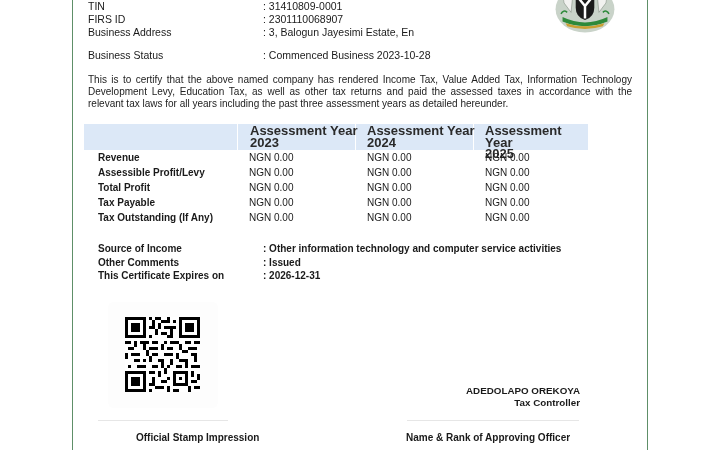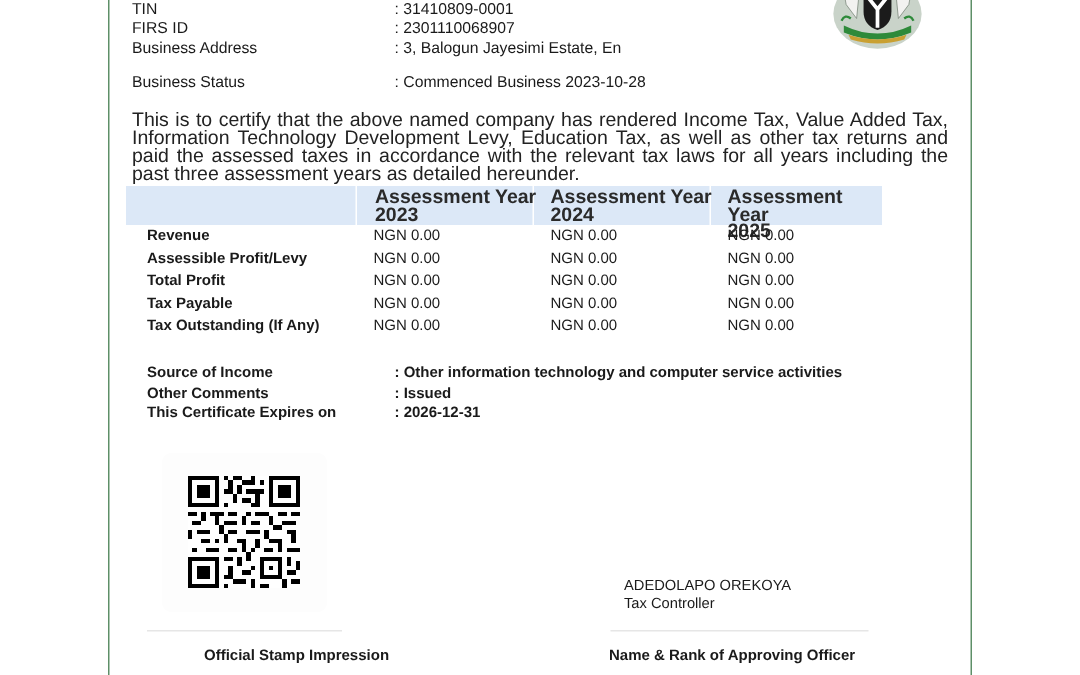--- a/index.html
+++ b/index.html
@@ -10,21 +10,21 @@
   .border-right { position: absolute; left: 647px; top: 0; width: 1px; height: 450px; background: #5e8f68; }
 
   .field-row { position: absolute; left: 88px; font-size: 10.5px; line-height: 12px; }
   .field-label { position: absolute; left: 0; font-weight: normal; white-space: nowrap; }
   .field-value { position: absolute; left: 175px; white-space: nowrap; }
 
   .crest { position: absolute; left: 546px; top: -14px; width: 78px; height: 48px; }
 
   .paragraph {
     position: absolute; left: 88px; top: 74px; width: 544px;
-    font-size: 13px; line-height: 12px; text-align: justify; color: #222;
+    font-size: 10px; line-height: 12px; text-align: justify; color: #222;
   }
 
   .tbl-header {
     position: absolute; left: 84px; top: 124px; width: 504px; height: 26px;
     background: #dce8f7;
   }
   .th { position: absolute; top: 1px; font-size: 13px; font-weight: bold; line-height: 11.5px; color: #2a2a2a; }
   .th-sep { position: absolute; top: 0; width: 1px; height: 26px; background: #ffffff; }
 
   .tbl-row { position: absolute; left: 98px; font-size: 10px; line-height: 12px; height: 12px; }
@@ -34,21 +34,21 @@
   .info-row { position: absolute; left: 98px; font-size: 10px; line-height: 12px; }
   .info-label { position: absolute; left: 0; font-weight: bold; white-space: nowrap; }
   .info-value { position: absolute; left: 165px; white-space: nowrap; font-weight: bold; }
 
   .qr-frame { position: absolute; left: 108px; top: 302px; width: 110px; height: 106px; background: #fdfdfd; border-radius: 6px; }
   .qr { position: absolute; left: 125px; top: 317px; width: 75px; height: 75px; }
 
   .sep-line { position: absolute; height: 1px; background: #e6e6e6; }
 
   .foot-label { position: absolute; top: 432px; font-size: 10px; font-weight: bold; white-space: nowrap; }
-  .officer-name { position: absolute; left: 416px; width: 175px; top: 385px; text-align: left; font-size: 9.8px; font-weight: normal; line-height: 12px; }
+  .officer-name { position: absolute; left: 405px; width: 175px; top: 385px; text-align: right; font-size: 9.8px; font-weight: bold; line-height: 12px; }
 </style>
 </head>
 <body>
 
 <div class="border-left"></div>
 <div class="border-right"></div>
 
 <svg class="crest" viewBox="0 0 78 62">
   <ellipse cx="39" cy="30" rx="38" ry="30" fill="#c9d3c9"></ellipse>
   <path d="M12 22 q-4 -14 6 -18 q6 2 5 10 l-2 20 z" fill="#f2f2f0" stroke="#6e7a6e" stroke-width="0.6"></path>

